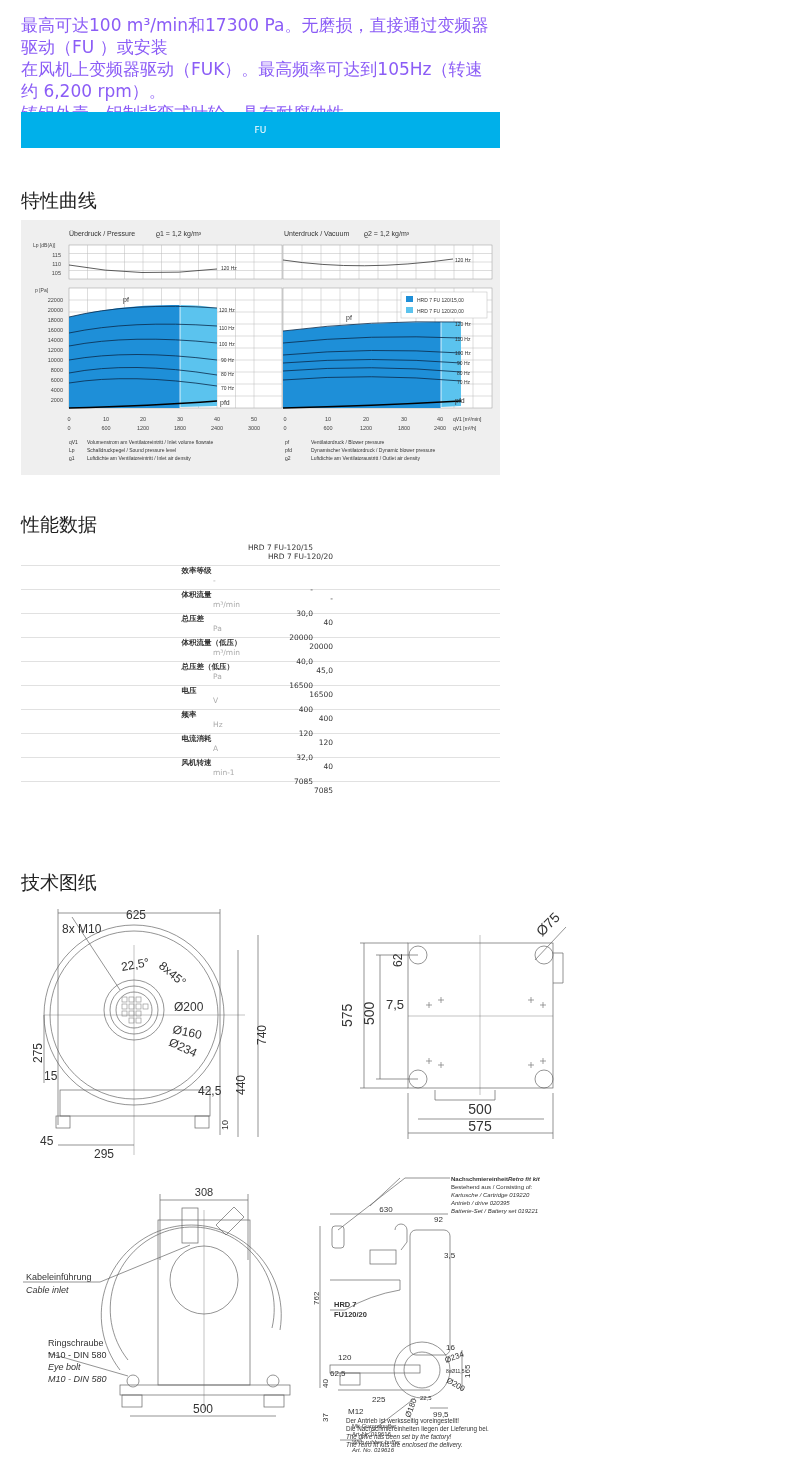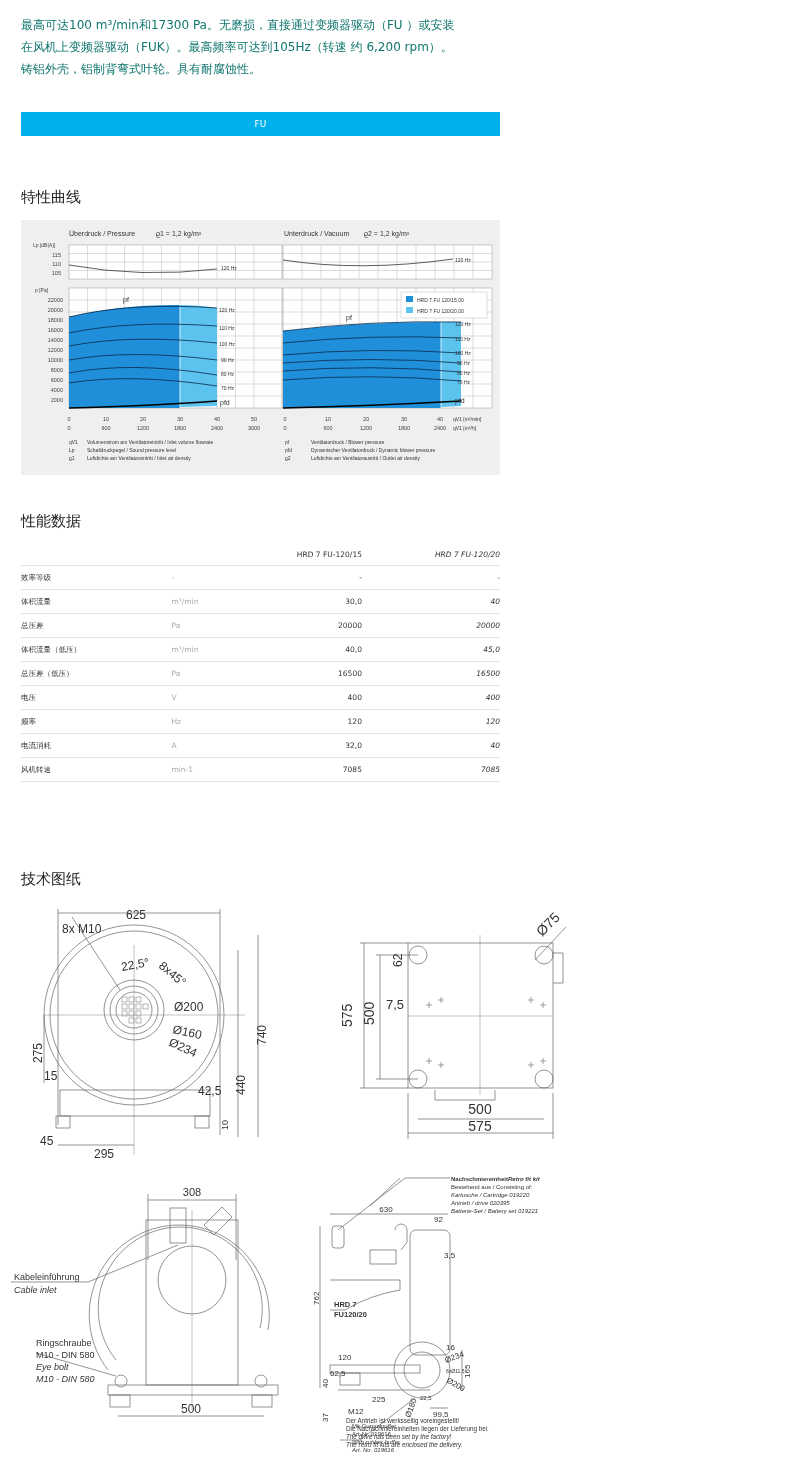--- a/index.html
+++ b/index.html
@@ -1,29 +1,29 @@
 <!DOCTYPE html>
 <html><head>
 <meta charset="utf-8">
 <style>
   html,body{margin:0;padding:0;background:#fff;}
   body{width:800px;height:1464px;position:relative;overflow:hidden;font-family:"DejaVu Sans","Liberation Sans",sans-serif;color:#333;}
-  .intro{position:absolute;left:21px;top:14px;width:480px;font-size:12px;line-height:22px;color:#0f766e;}
-  .tab-bar{position:absolute;left:21px;top:112px;width:479px;height:24px;background:#00b0ea;display:flex;align-items:center;justify-content:center;cursor:pointer;}
+  .intro{position:absolute;left:21px;top:14px;width:480px;font-size:17px;line-height:22px;color:#8b5cf6;}
+  .tab-bar{position:absolute;left:21px;top:112px;width:479px;height:36px;background:#00b0ea;display:flex;align-items:center;justify-content:center;cursor:pointer;}
   .tab-bar span{color:#fff;font-size:9px;}
-  h2{position:absolute;left:21px;margin:0;font-size:15px;font-weight:normal;color:#222;}
+  h2{position:absolute;left:21px;margin:0;font-size:19px;font-weight:normal;color:#222;}
   .chart-box{position:absolute;left:21px;top:220px;width:479px;height:255px;background:#efefef;}
   .chart-box svg{position:absolute;left:0;top:0;}
   .table{position:absolute;left:21px;top:543px;width:479px;}
-  .trow{display:flex;height:23px;align-items:center;border-bottom:1px solid #e1e1e1;font-size:7.5px;}
+  .trow{display:flex;height:23px;align-items:center;border-bottom:1px solid #e1e1e1;font-size:7.5px;flex-direction:column;}
   .trow.head{height:22px;color:#555;}
-  .c1{width:158px;color:#333;font-weight:normal;}
+  .c1{width:158px;color:#333;font-weight:bold;}
   .c2{width:95px;color:#aaa;}
   .c3{width:105px;text-align:right;color:#333;}
-  .c4{width:145px;text-align:right;color:#333;font-style:italic;}
+  .c4{width:145px;text-align:right;color:#333;}
   .drawing{position:absolute;}
   .drawing svg{display:block;}
   .dtext{font-family:"Liberation Sans",sans-serif;fill:#333;}
 </style>
 </head>
 <body>
 
 <div class="intro">
   <div>最高可达100 m³/min和17300 Pa。无磨损，直接通过变频器驱动（FU ）或安装</div>
   <div>在风机上变频器驱动（FUK）。最高频率可达到105Hz（转速 约 6,200 rpm）。</div>
@@ -408,21 +408,21 @@
       <text x="72" y="62" font-size="12" transform="rotate(-90 72 62)">62</text>
       <text x="22" y="122" transform="rotate(-90 22 122)">575</text>
       <text x="44" y="120" transform="rotate(-90 44 120)">500</text>
       <text x="56" y="104" font-size="13">7,5</text>
       <text x="150" y="209" text-anchor="middle">500</text>
       <text x="150" y="226" text-anchor="middle">575</text>
     </g>
   </svg>
 </div>
 
-<div class="drawing" style="left:8px;top:1180px">
+<div class="drawing" style="left:20px;top:1180px">
   <svg width="280" height="240" viewBox="0 0 280 240" font-family="Liberation Sans, sans-serif">
     <g fill="none" stroke="#666" stroke-width="0.7">
       <line x1="140" y1="20" x2="228" y2="20"></line>
       <line x1="140" y1="14" x2="140" y2="80"></line>
         <line x1="228" y1="14" x2="228" y2="80"></line>
       <path d="M100,190 A90,90 0 1 1 260,150"></path>
       <path d="M108,180 A82,82 0 1 1 252,148"></path>
       <rect x="138" y="40" width="92" height="165"></rect>
       <circle cx="184" cy="100" r="34"></circle>
       <rect x="162" y="28" width="16" height="35"></rect>

